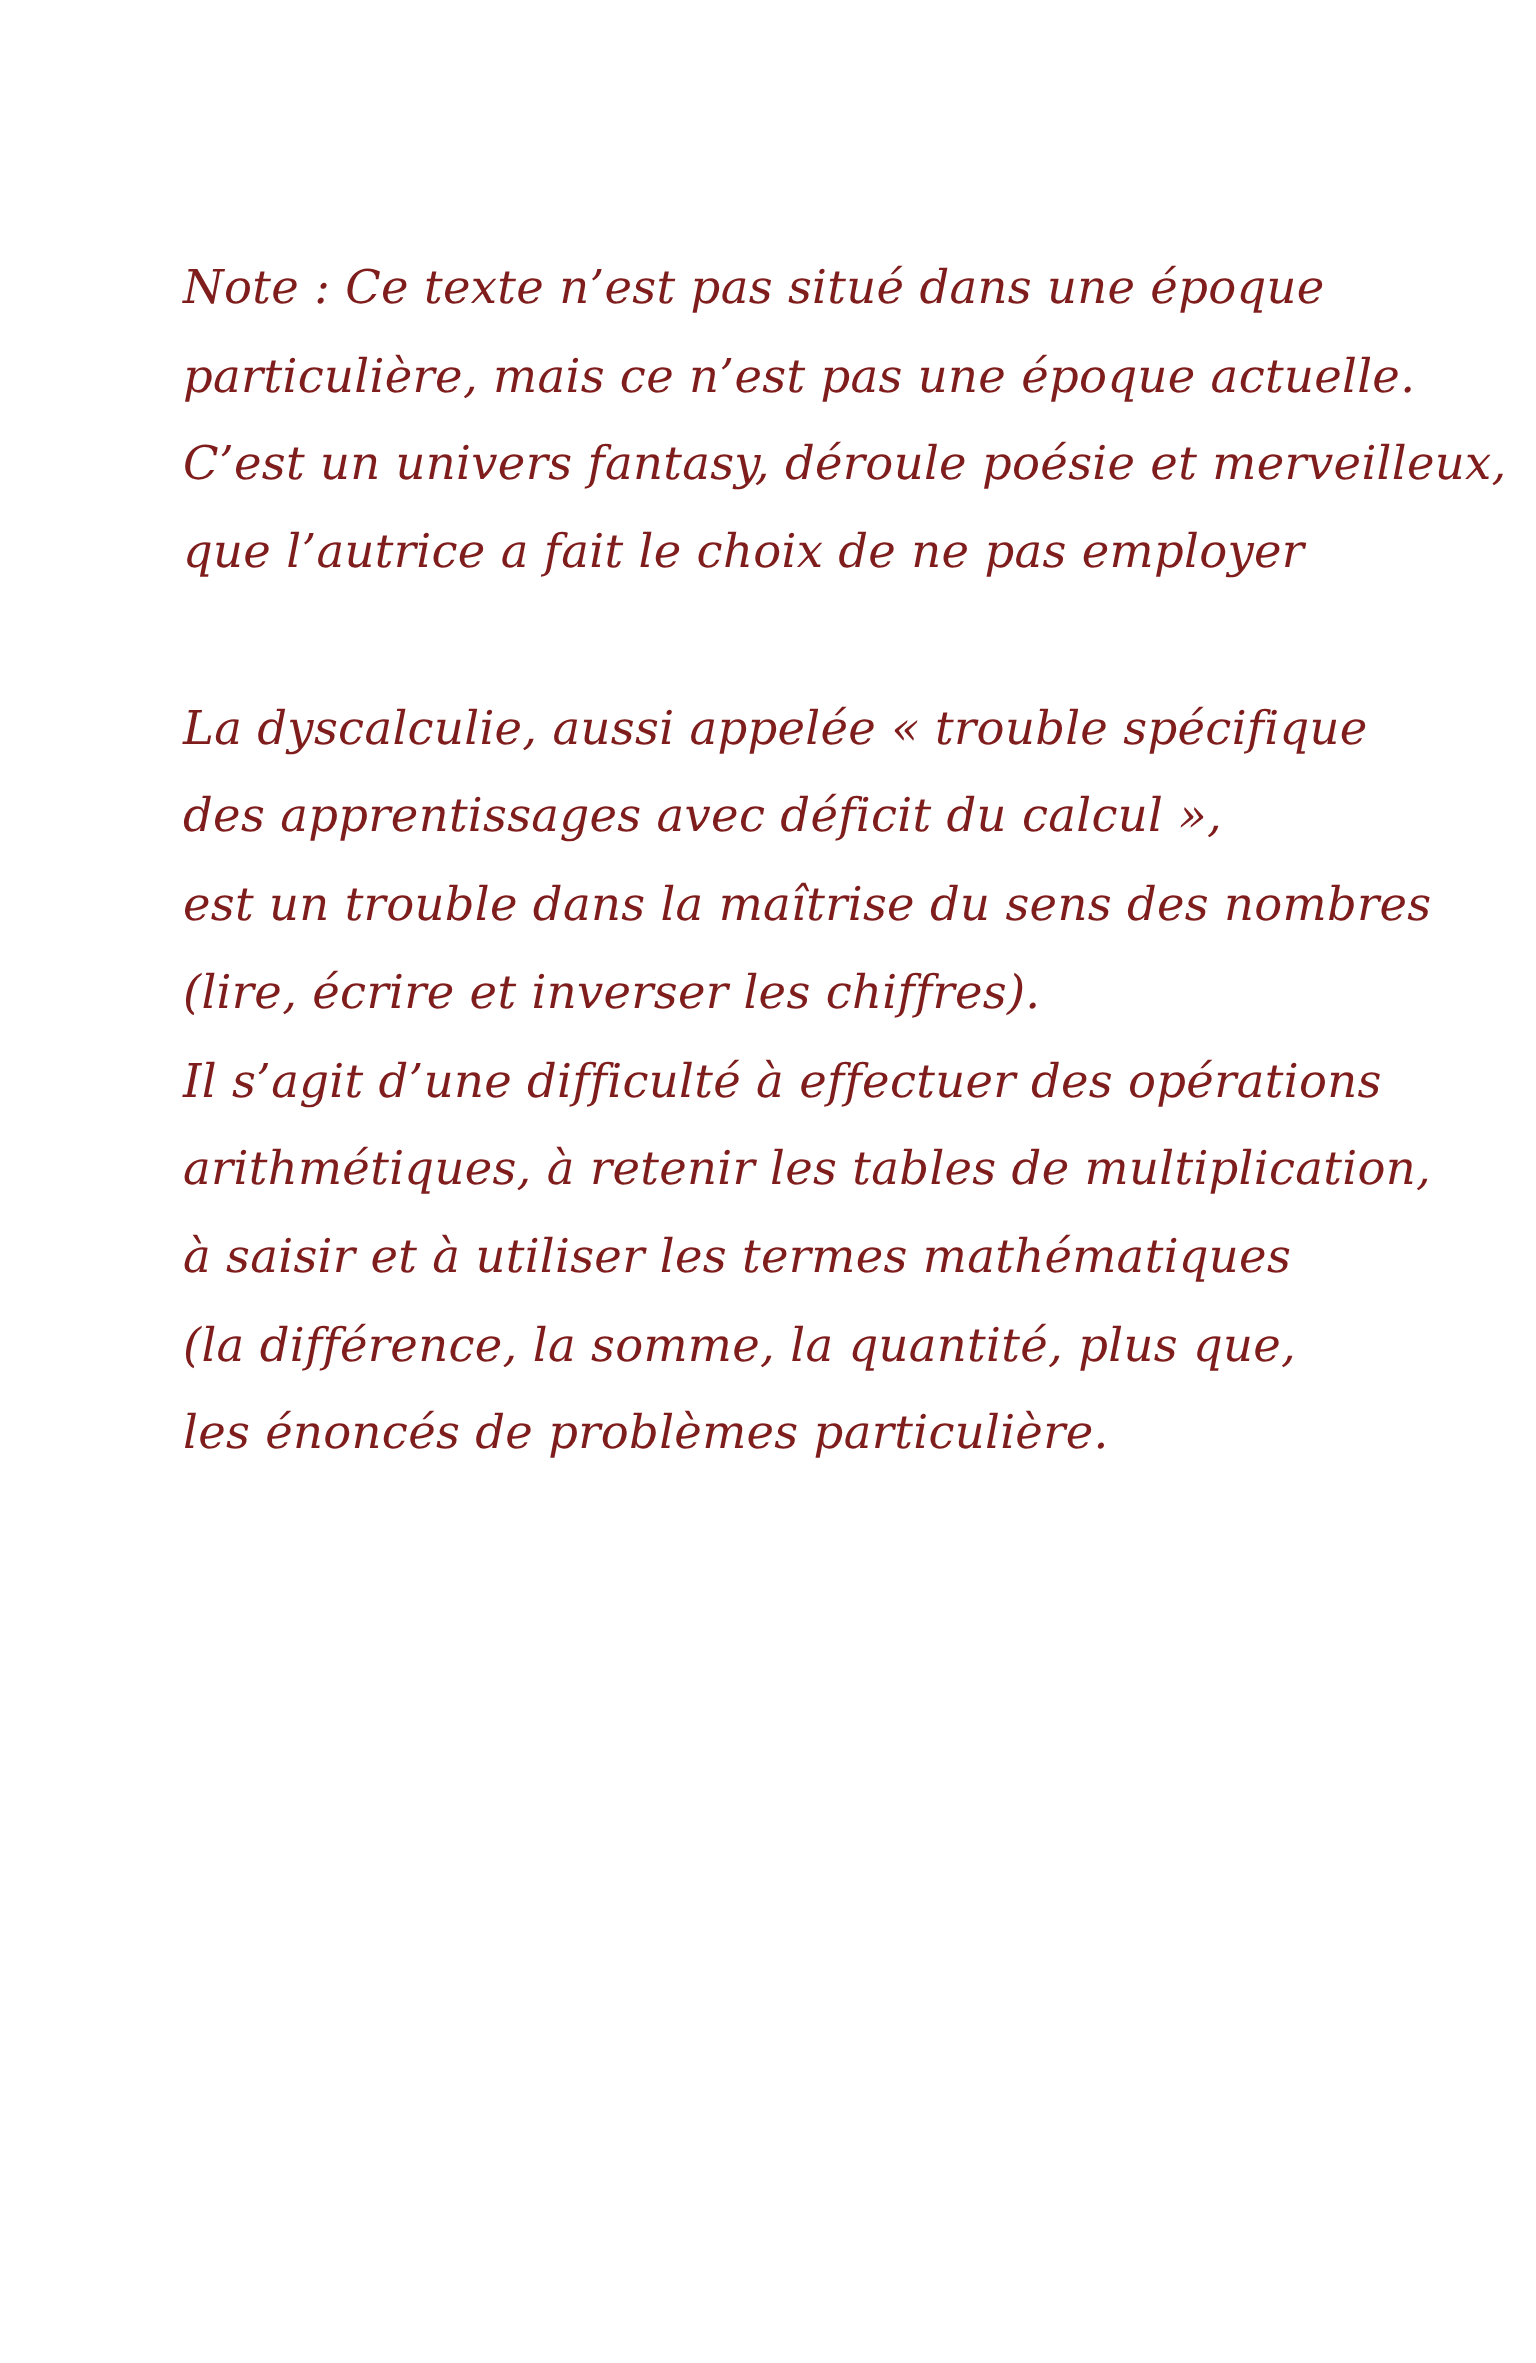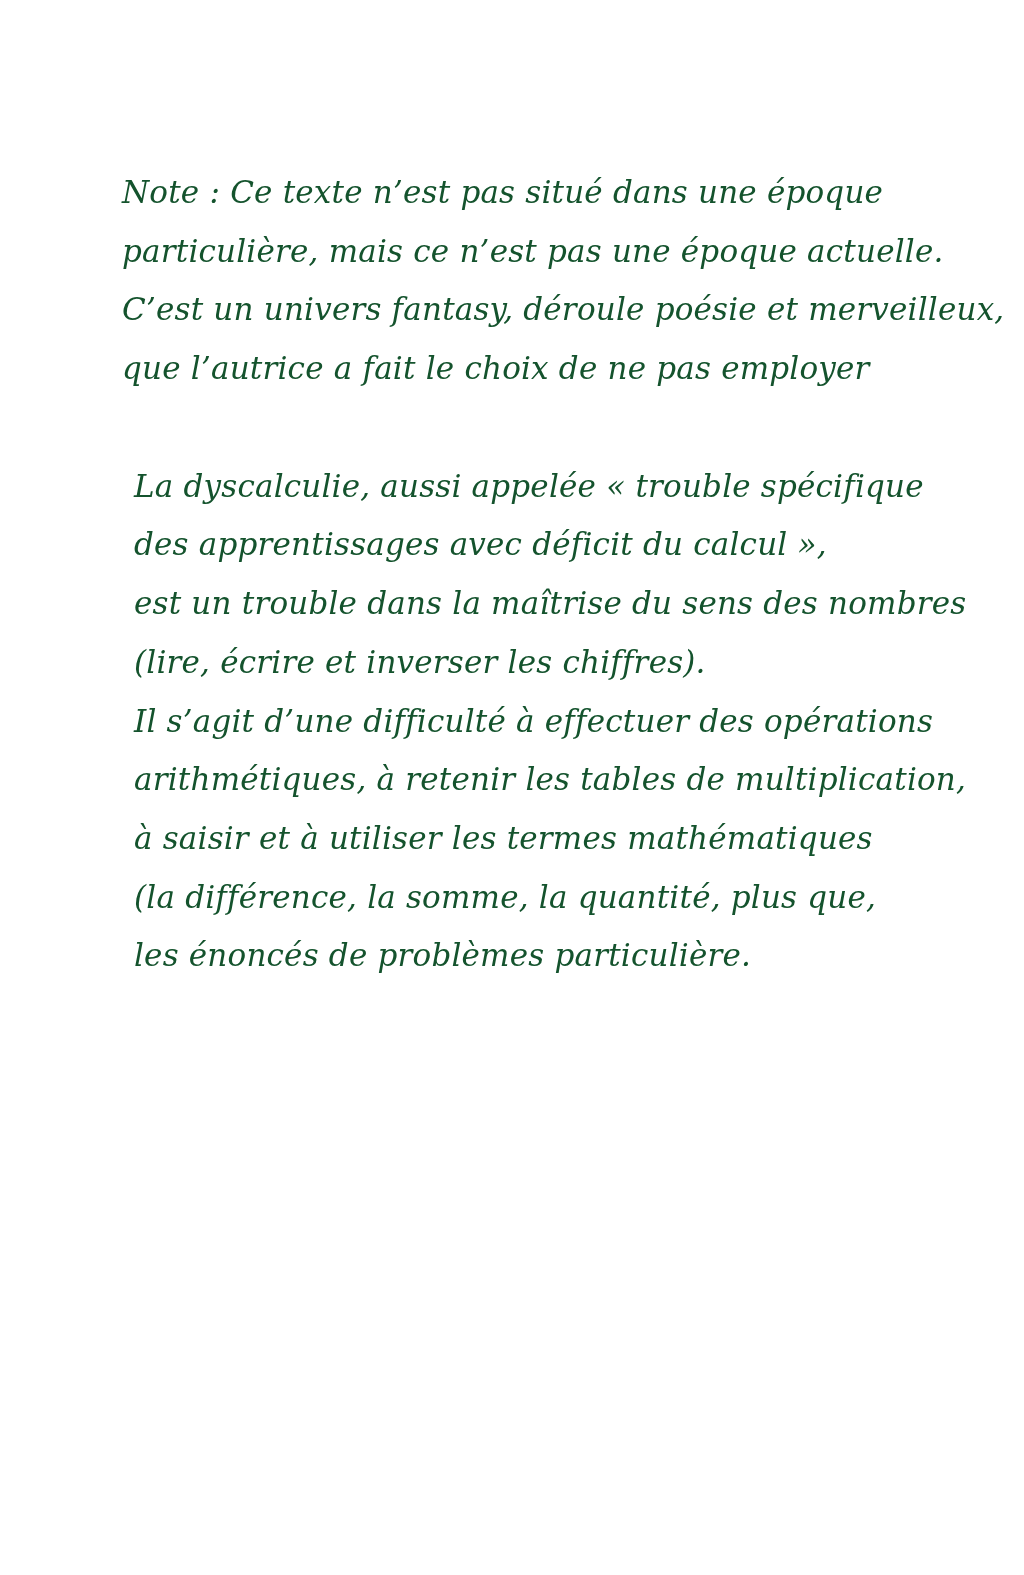--- a/index.html
+++ b/index.html
@@ -13,32 +13,31 @@
     height: 1575px;
     background: #ffffff;
     overflow: hidden;
     font-family: "DejaVu Serif", "Liberation Serif", serif;
   }
   .text-block {
     position: absolute;
     left: 122px;
     top: 163px;
     width: 790px;
-    color: #14532d;
+    color: #7f1d1d;
     font-style: italic;
     font-size: 31px;
     letter-spacing: 0.2px;
   }
   .paragraph {
     margin: 0;
     padding: 0;
   }
   .paragraph + .paragraph {
     margin-top: 59px; 
-    margin-left: 12px;
   }
   .text-line {
     display: block;
     height: 58.7px;
     line-height: 58.7px;
     white-space: nowrap;
   }
 </style>
 </head>
 <body>

